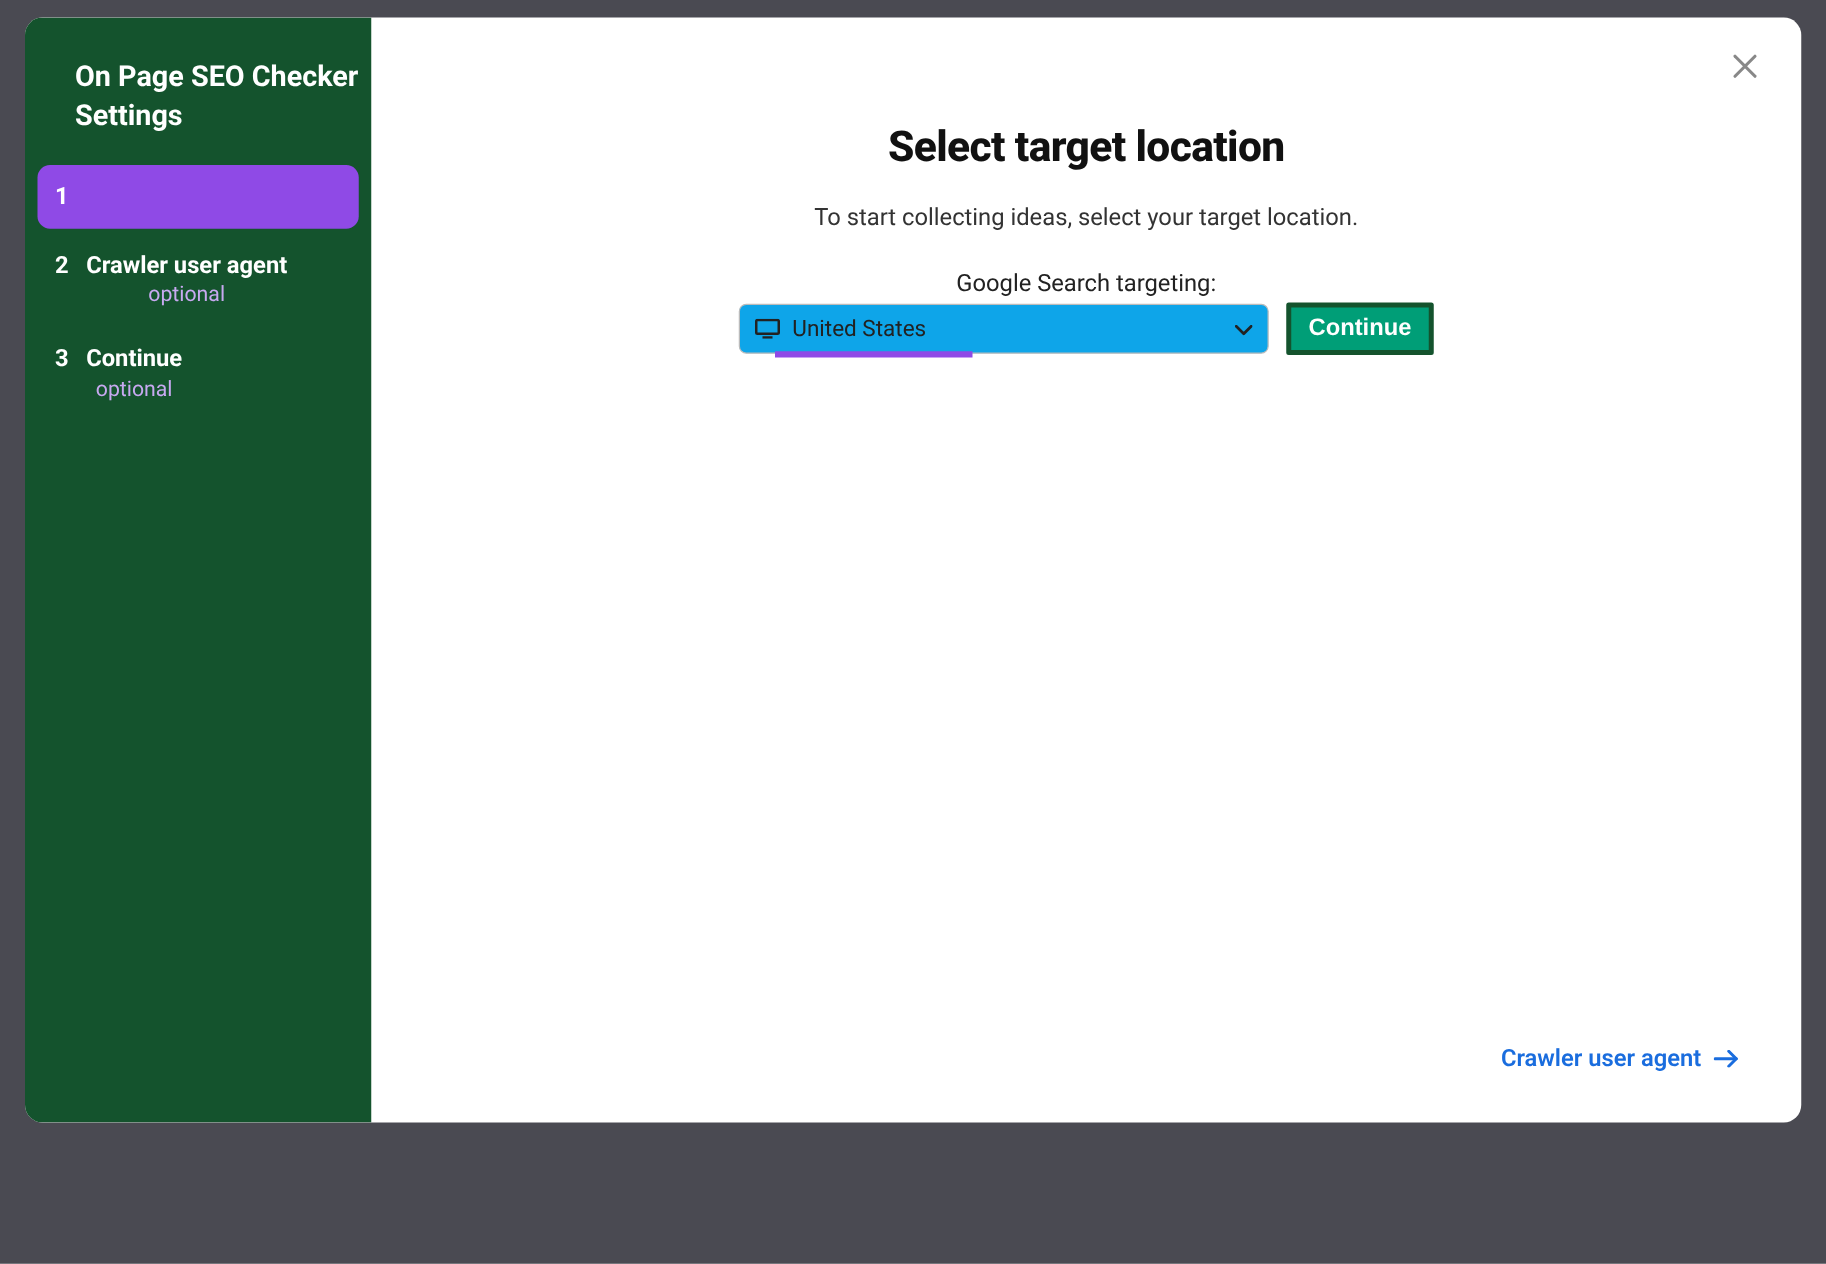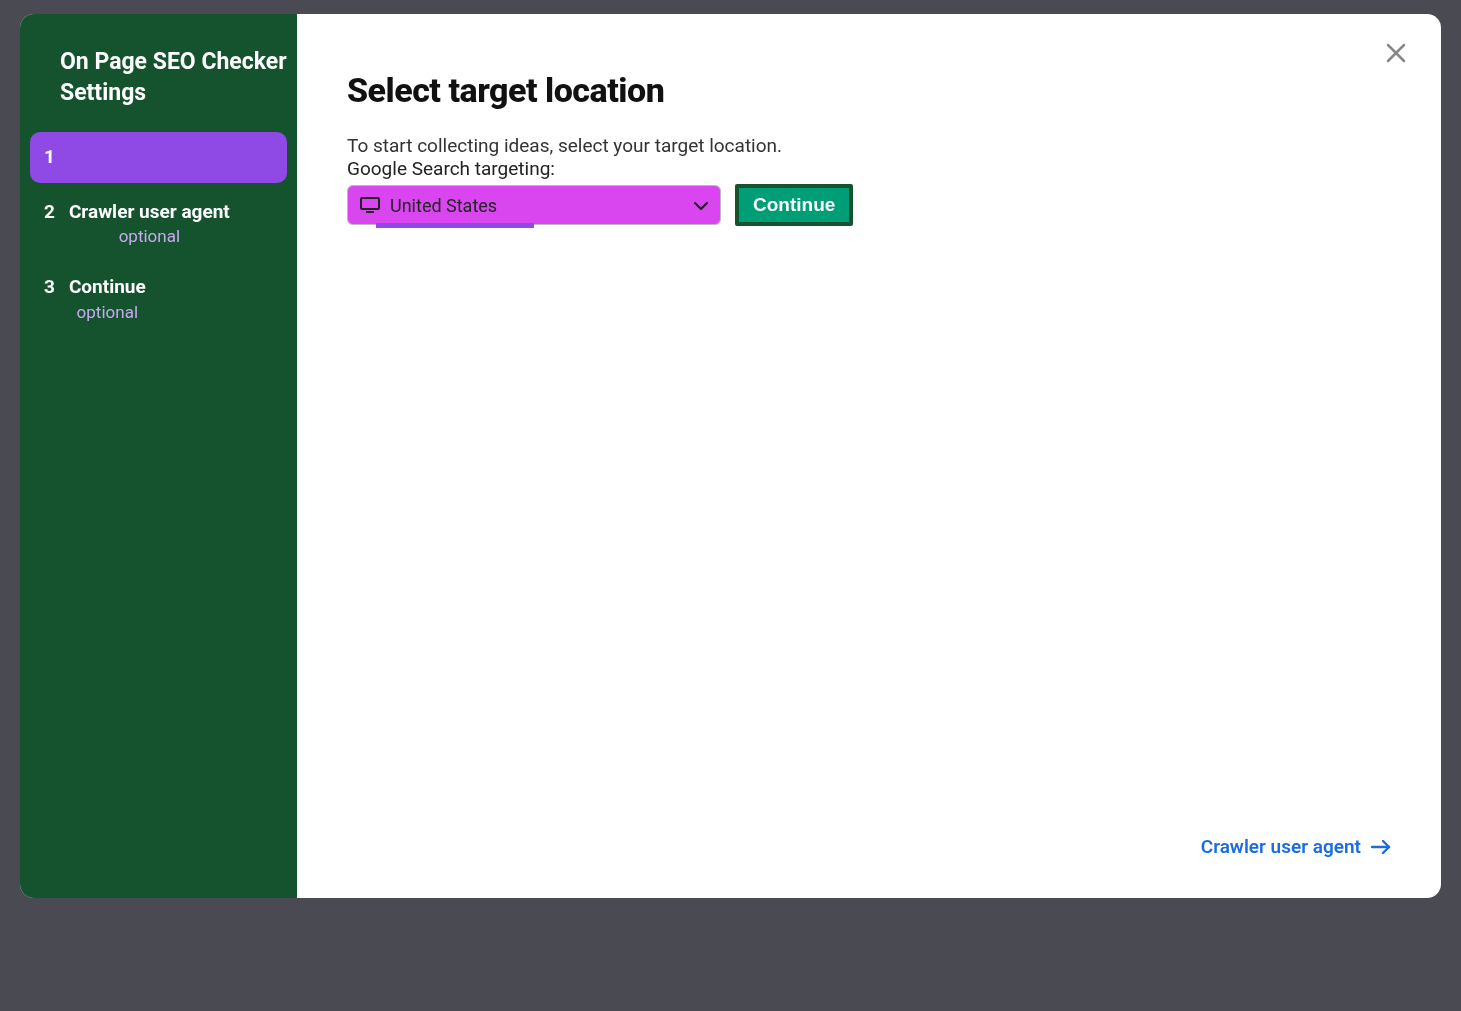--- a/index.html
+++ b/index.html
@@ -62,24 +62,25 @@
       line-height: 1.35;
     }
     .step-optional {
       font-size: 17px;
       color: #c7a9f0;
       margin-top: 2px;
       text-align: center;
     }
     .main {
       flex: 1;
-      padding: 56px 50px 40px 50px;
+      padding: 84px 50px 40px 50px;
       position: relative;
       display: flex;
       flex-direction: column;
+      align-items: center;
     }
     .close-btn {
       position: absolute;
       top: 24px;
       right: 30px;
       width: 30px;
       height: 30px;
       cursor: pointer;
       display: flex;
       align-items: center;
@@ -89,42 +90,43 @@
     .main-title {
       font-size: 34px;
       font-weight: 800;
       color: #111;
       margin-bottom: 24px;
       letter-spacing: -0.5px;
     }
     .main-subtitle {
       font-size: 19px;
       color: #333;
+      margin-bottom: 30px;
     }
     .form-label {
       font-size: 19px;
       color: #222;
       margin-bottom: 4px;
     }
     .form-row {
       display: flex;
       align-items: center;
       gap: 14px;
     }
     .dropdown {
       position: relative;
-      width: 374px;
+      width: 424px;
       height: 40px;
       border: 1px solid #bbb;
       border-radius: 6px;
       display: flex;
       align-items: center;
       padding: 0 12px;
       cursor: pointer;
-      background: #d946ef;
+      background: #0ea5e9;
     }
     .dropdown-icon {
       margin-right: 10px;
       display: flex;
     }
     .dropdown-value {
       flex: 1;
       font-size: 18px;
       color: #222;
     }

